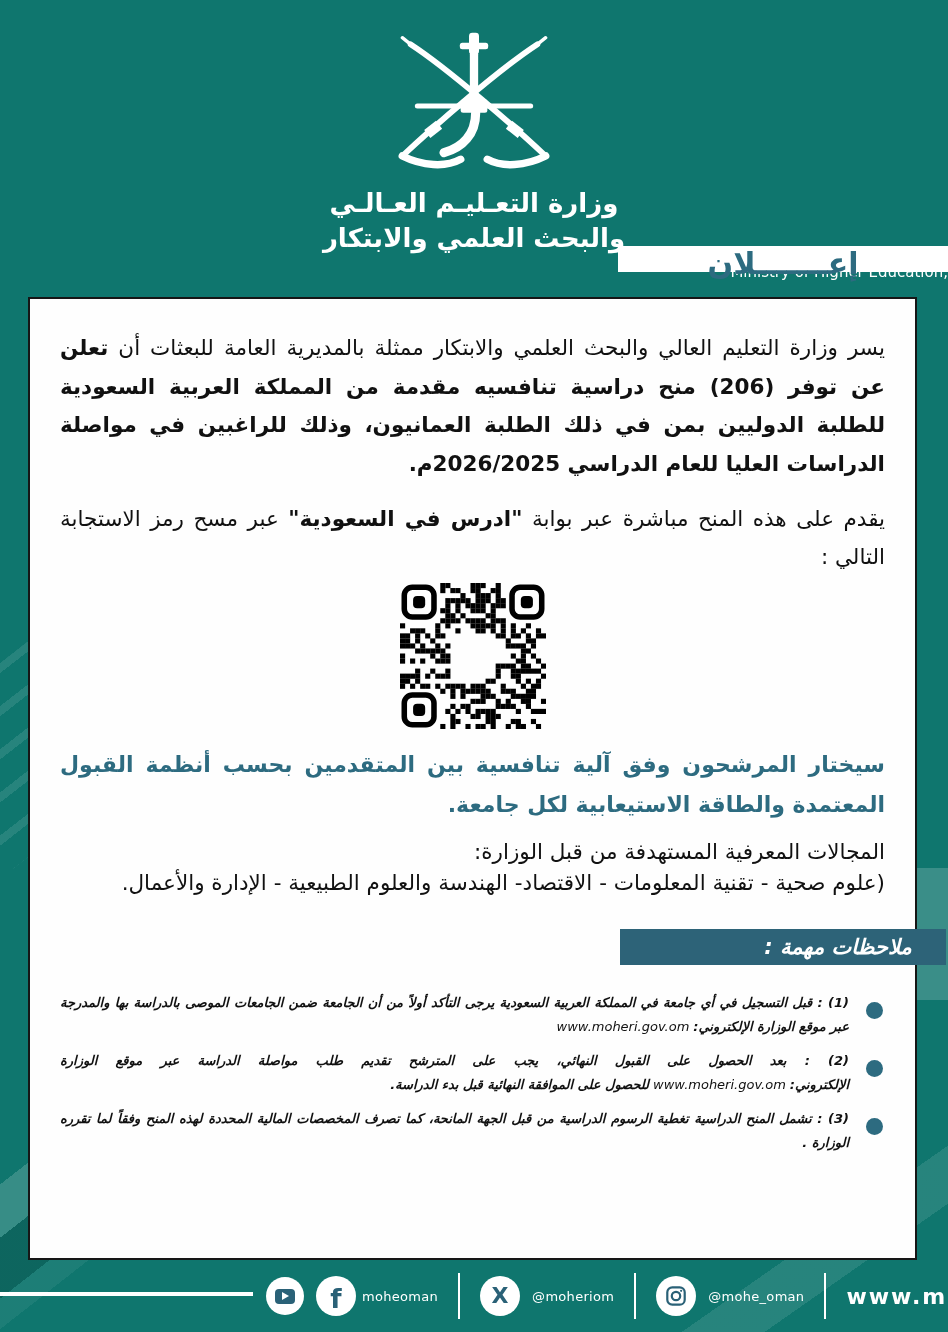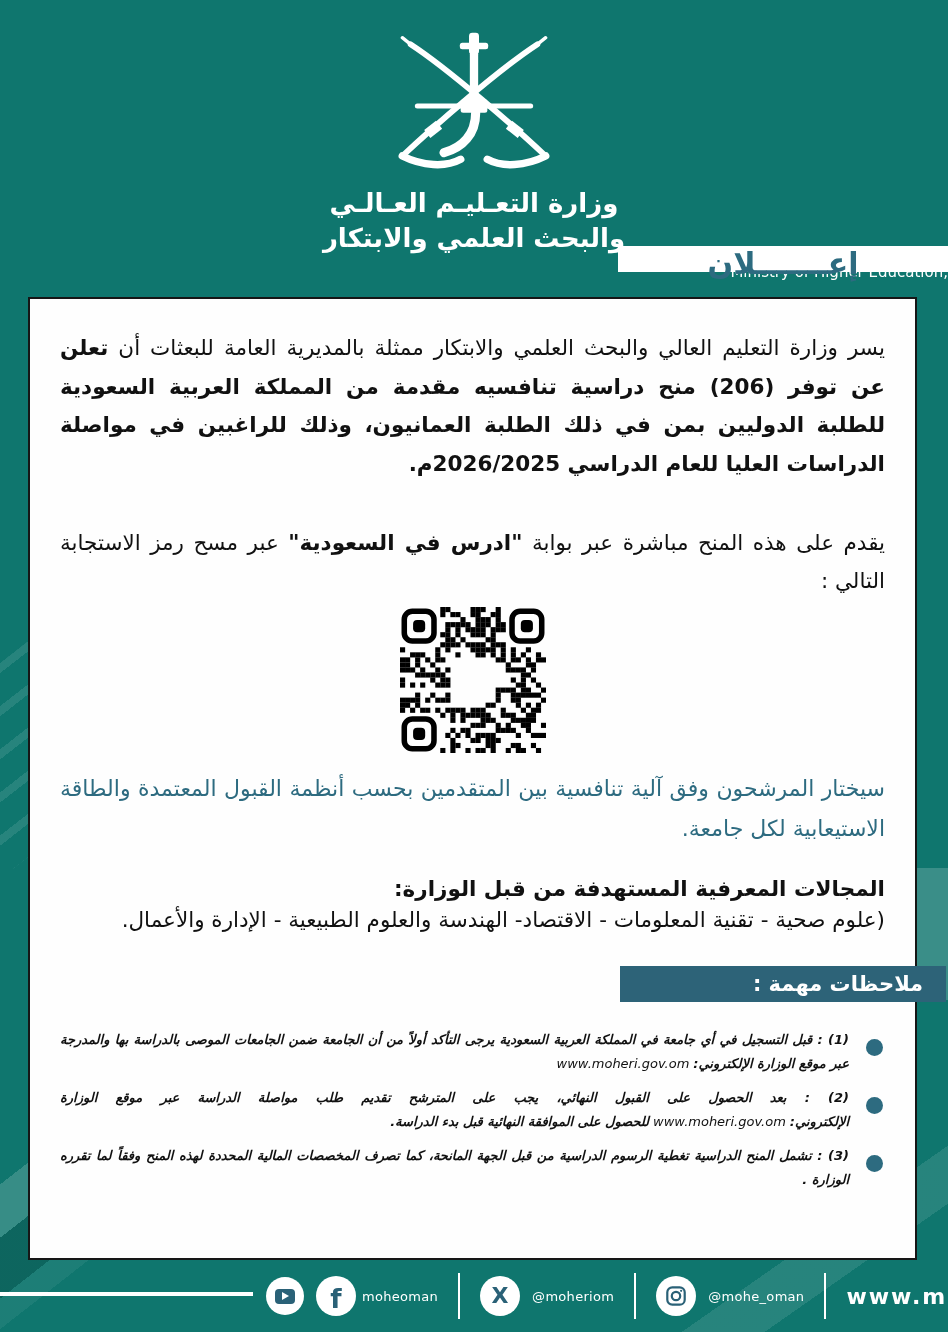--- a/index.html
+++ b/index.html
@@ -33,32 +33,32 @@
   .announce-banner span { color:#2d6b80; font-weight:bold; font-size:30px; }
 
   
   .card {
     position:absolute; left:28px; top:297px; width:889px; min-height:963px;
     background:#fefefe; border:2px solid #161616; z-index:2;
     padding:30px 30px 26px 30px; direction:rtl; color:#111;
   }
   .p { font-size:21.5px; line-height:1.8; text-align:justify; }
   .p .bold { font-weight:bold; }
-  .p2 { margin-top:40px; }
+  .p2 { margin-top:16px; }
   .qr-wrap { display:flex; justify-content:center; margin:6px 0 4px; }
-  .selection-note { margin-top:16px; color:#2d6b80; font-weight:normal; font-size:22px; line-height:1.8; text-align:justify; }
-  .fields-heading { margin-top:28px; font-weight:bold; font-size:21.5px; }
+  .selection-note { margin-top:16px; color:#2d6b80; font-weight:bold; font-size:22px; line-height:1.8; text-align:justify; }
+  .fields-heading { margin-top:15px; font-weight:normal; font-size:21.5px; }
   .fields-list { font-size:21.5px; line-height:1.8; text-align:justify; }
 
   .notes-banner {
     width:326px; height:36px; margin:26px -61px 26px auto;
     background:#2d6378; display:flex; align-items:center; justify-content:center;
     padding-left:110px;
   }
-  .notes-banner span { color:#fff; font-weight:bold; font-size:21px; white-space:nowrap; }
+  .notes-banner span { color:#fff; font-weight:bold; font-size:21px; white-space:nowrap;font-style:italic; }
 
   .notes { list-style:none; }
   .note { position:relative; padding-right:36px; margin-bottom:10px;
     font-weight:bold; font-size:13px; line-height:1.85; text-align:justify;font-style:italic; }
   .note .bullet { position:absolute; right:2px; top:11px; width:17px; height:17px;
     border-radius:50%; background:#2d6b80; }
   .note .url { font-weight:normal; direction:ltr; unicode-bidi:embed; margin:0 4px; }
 
   
   .footer { position:absolute; left:0; right:0; top:1268px; height:56px; z-index:2;

